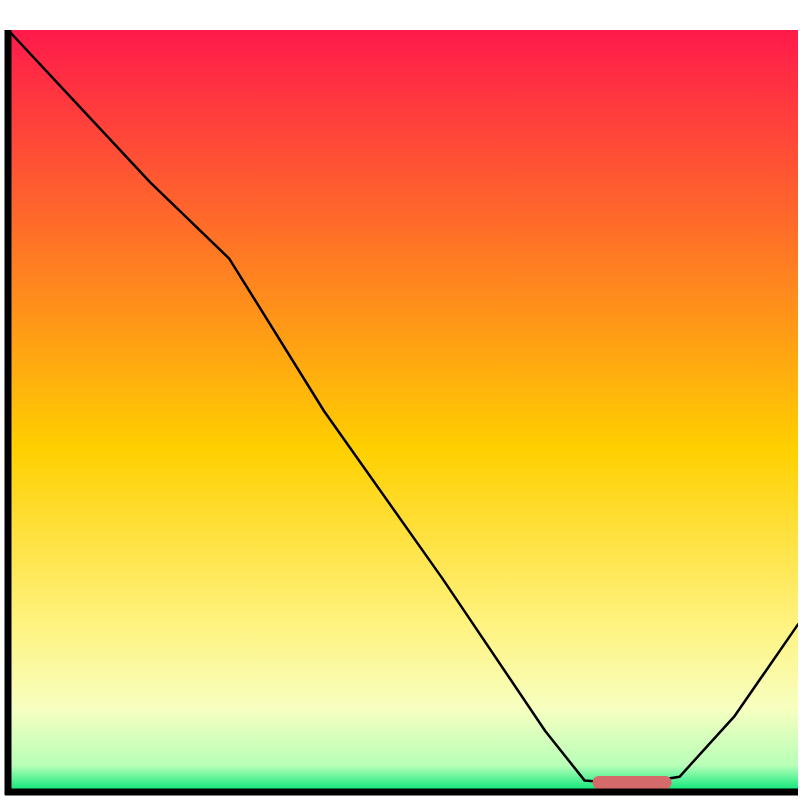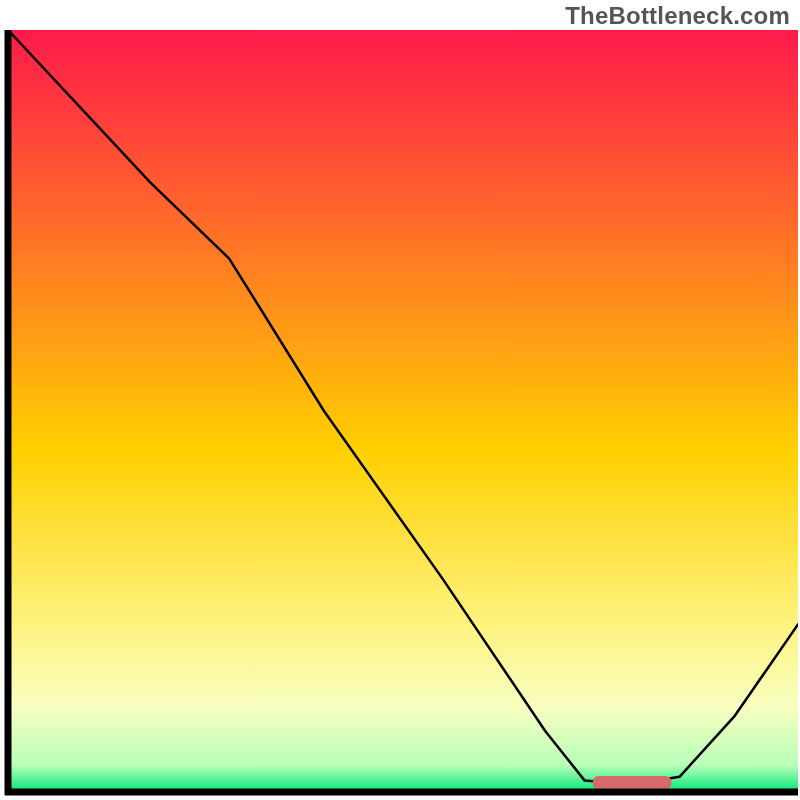--- a/index.html
+++ b/index.html
@@ -25,21 +25,20 @@
     letter-spacing: 0.2px;
   }
   svg {
     display: block;
   }
 </style>
 </head>
 <body>
 
 <div class="container">
-  <div class="watermark">TheBottleneck.com</div>
 
   <svg id="chart-svg" width="800" height="800">
     <defs>
       <linearGradient id="bg-grad" x1="0" y1="0" x2="0" y2="1">
           <stop offset="0%" stop-color="#ff1a4b"></stop>
           <stop offset="25%" stop-color="#ff6a2a"></stop>
           <stop offset="55.00000000000001%" stop-color="#ffd000"></stop>
           <stop offset="78%" stop-color="#fff380"></stop>
           <stop offset="89%" stop-color="#f7ffc0"></stop>
           <stop offset="96.5%" stop-color="#b8ffb8"></stop>

